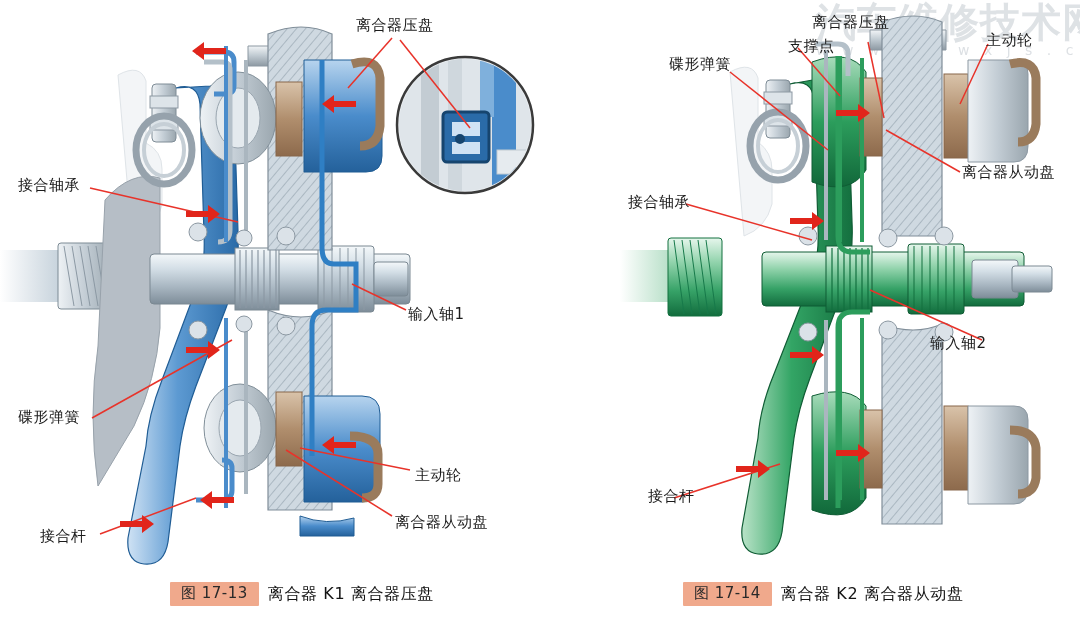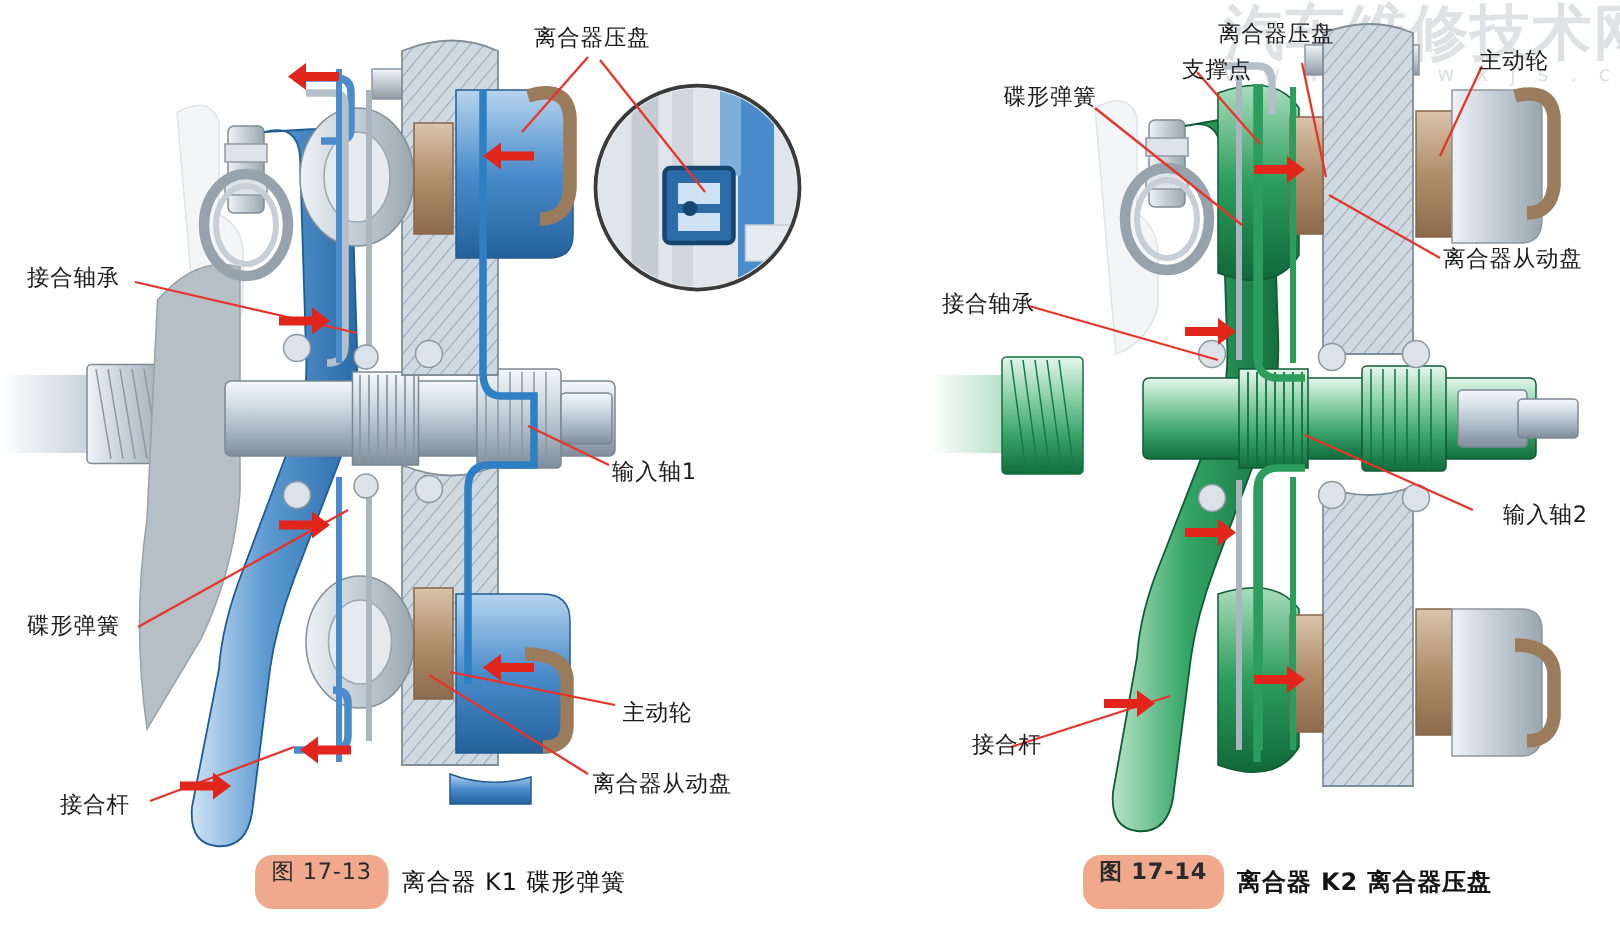--- a/index.html
+++ b/index.html
@@ -46,26 +46,26 @@
     line-height:18px;
   }
 
   
   .caption{
     position:absolute;bottom:14px;
     display:flex;align-items:center;gap:9px;
     font-size:16px;color:#141414;white-space:nowrap;
   }
   #caption-left{left:170px;}
-  #caption-right{left:722px;font-weight:bold;}
+  #caption-right{left:683px;}
   .fig-badge{
     background:#f0a98c;
     color:#2a2a2a;
-    border-radius:12px;
-    padding:2px 11px 15px 11px;
+    border-radius:1px;
+    padding:2px 11px 3px 11px;
     font-size:15px;
     letter-spacing:.5px;
   }
   .fig-text{letter-spacing:.6px;}
 </style>
 </head>
 <body>
 
 <div id="page">
 
@@ -399,25 +399,25 @@
   <div class="label" style="left:408px;top:305px">输入轴1</div>
   <div class="label" style="left:415px;top:466px">主动轮</div>
   <div class="label" style="left:395px;top:513px">离合器从动盘</div>
 
   <div class="label" style="left:669px;top:55px">碟形弹簧</div>
   <div class="label" style="left:788px;top:37px">支撑点</div>
   <div class="label" style="left:812px;top:13px">离合器压盘</div>
   <div class="label" style="left:986px;top:31px">主动轮</div>
   <div class="label" style="left:962px;top:163px">离合器从动盘</div>
   <div class="label" style="left:628px;top:193px">接合轴承</div>
-  <div class="label" style="left:1002px;top:334px">输入轴2</div>
+  <div class="label" style="left:930px;top:334px">输入轴2</div>
   <div class="label" style="left:648px;top:487px">接合杆</div>
 
   <div class="caption" id="caption-left">
     <span class="fig-badge">图 17-13</span>
-    <span class="fig-text">离合器 K1 碟形弹簧</span>
+    <span class="fig-text">离合器 K1 离合器压盘</span>
   </div>
   <div class="caption" id="caption-right">
     <span class="fig-badge">图 17-14</span>
-    <span class="fig-text">离合器 K2 离合器压盘</span>
+    <span class="fig-text">离合器 K2 离合器从动盘</span>
   </div>
 
 </div>
 
 </body></html>

